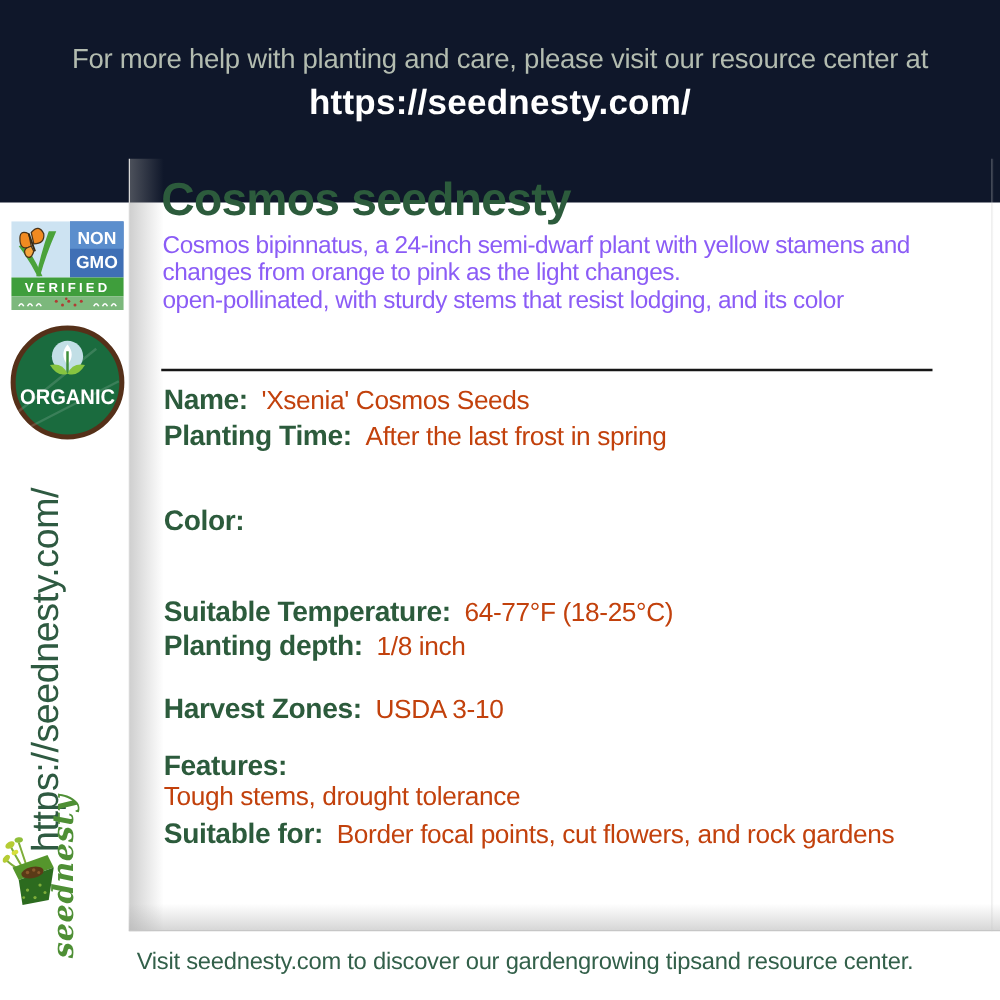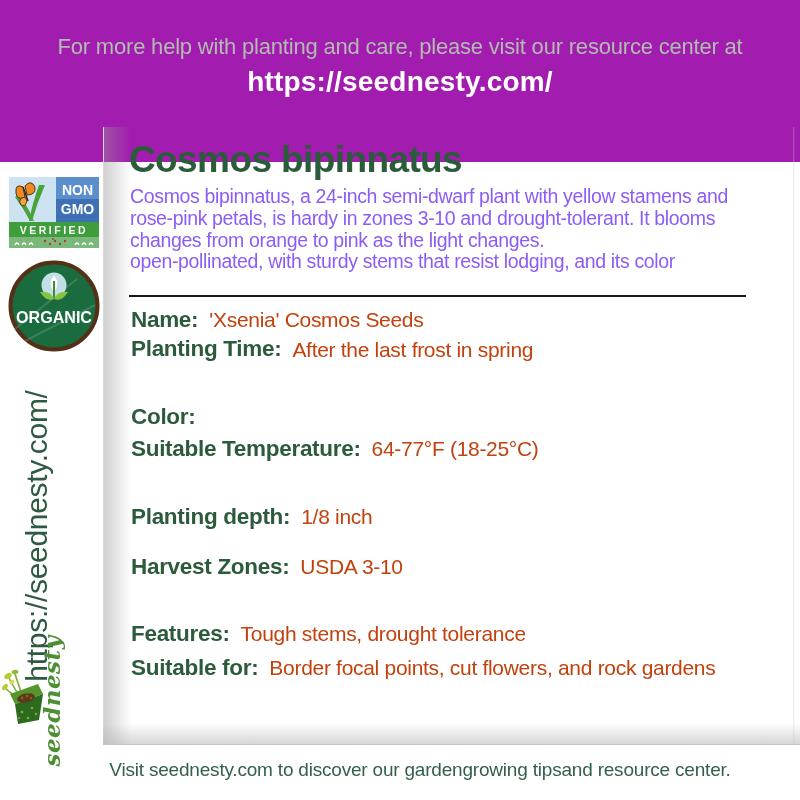--- a/index.html
+++ b/index.html
@@ -8,21 +8,21 @@
     position:relative;
     background:#ffffff;
     font-family:"Liberation Sans", sans-serif;
     overflow:hidden;
     width:800px; height:800px;
   }
 
   
   .banner {
     position:absolute; left:0; top:0; width:800px; height:162px;
-    background:#a21caf; text-align:center;
+    background:#0f172a; text-align:center;
   }
   .banner-help {
     position:absolute; left:0; right:0; top:34px;
     font-size:22px; letter-spacing:-0.2px; color:#b3bcb0;
   }
   .banner-url {
     position:absolute; left:0; right:0; top:66px;
     font-size:28px; font-weight:600; color:#ffffff; letter-spacing:0.2px;
   }
 
@@ -88,24 +88,24 @@
   .field .lbl {
     font-size:22.5px; font-weight:700; color:#2c5b3c; letter-spacing:-0.3px;
     margin-right:11px; flex:0 0 auto;
   }
   .field .val {
     font-size:21px; color:#c2410c; letter-spacing:-0.3px;
   }
   .f-name   { top:307px;text-align:center; }
   .f-time   { top:336px;align-items:flex-end; }
   .f-color  { top:404px;gap:33px; }
-  .f-temp   { top:436px; }
+  .f-temp   { top:477px;align-items:flex-end; }
   .f-depth  { top:504px; }
   .f-zones  { top:554px; }
-  .f-feat   { top:621px; }
+  .f-feat   { top:600px;flex-direction:column; }
   .f-suit   { top:654px; }
   .f-suit .val { white-space:normal; width:455px; line-height:27px; }
 
   
   .footer-note {
     position:absolute; left:100px; top:759px; width:640px;
     text-align:center; font-size:19px; color:#33604a; letter-spacing:-0.2px;
   }
 </style>
 </head>
@@ -216,25 +216,24 @@
         <circle cx="26" cy="50" r="1.3"></circle>
       <circle cx="34" cy="46" r="1.2"></circle>
         <circle cx="17" cy="50" r="1.1"></circle>
     </g>
   </svg>
 </div>
 <div class="logo-text-wrap">
   <span>seednesty</span>
 </div>
 
-<div class="title">Cosmos bipinnatus</div>
+<div class="title">Cosmos seednesty</div>
 
 <div class="desc">
   <div>Cosmos bipinnatus, a 24-inch semi-dwarf plant with yellow stamens and</div>
-  <div>rose-pink petals, is hardy in zones 3-10 and drought-tolerant. It blooms</div>
   <div>changes from orange to pink as the light changes.</div>
   <div>open-pollinated, with sturdy stems that resist lodging, and its color</div>
 </div>
 
 <div class="divider"></div>
 
 <div class="field f-name">
   <span class="lbl">Name:</span>
   <span class="val">'Xsenia' Cosmos Seeds</span>
 </div>

